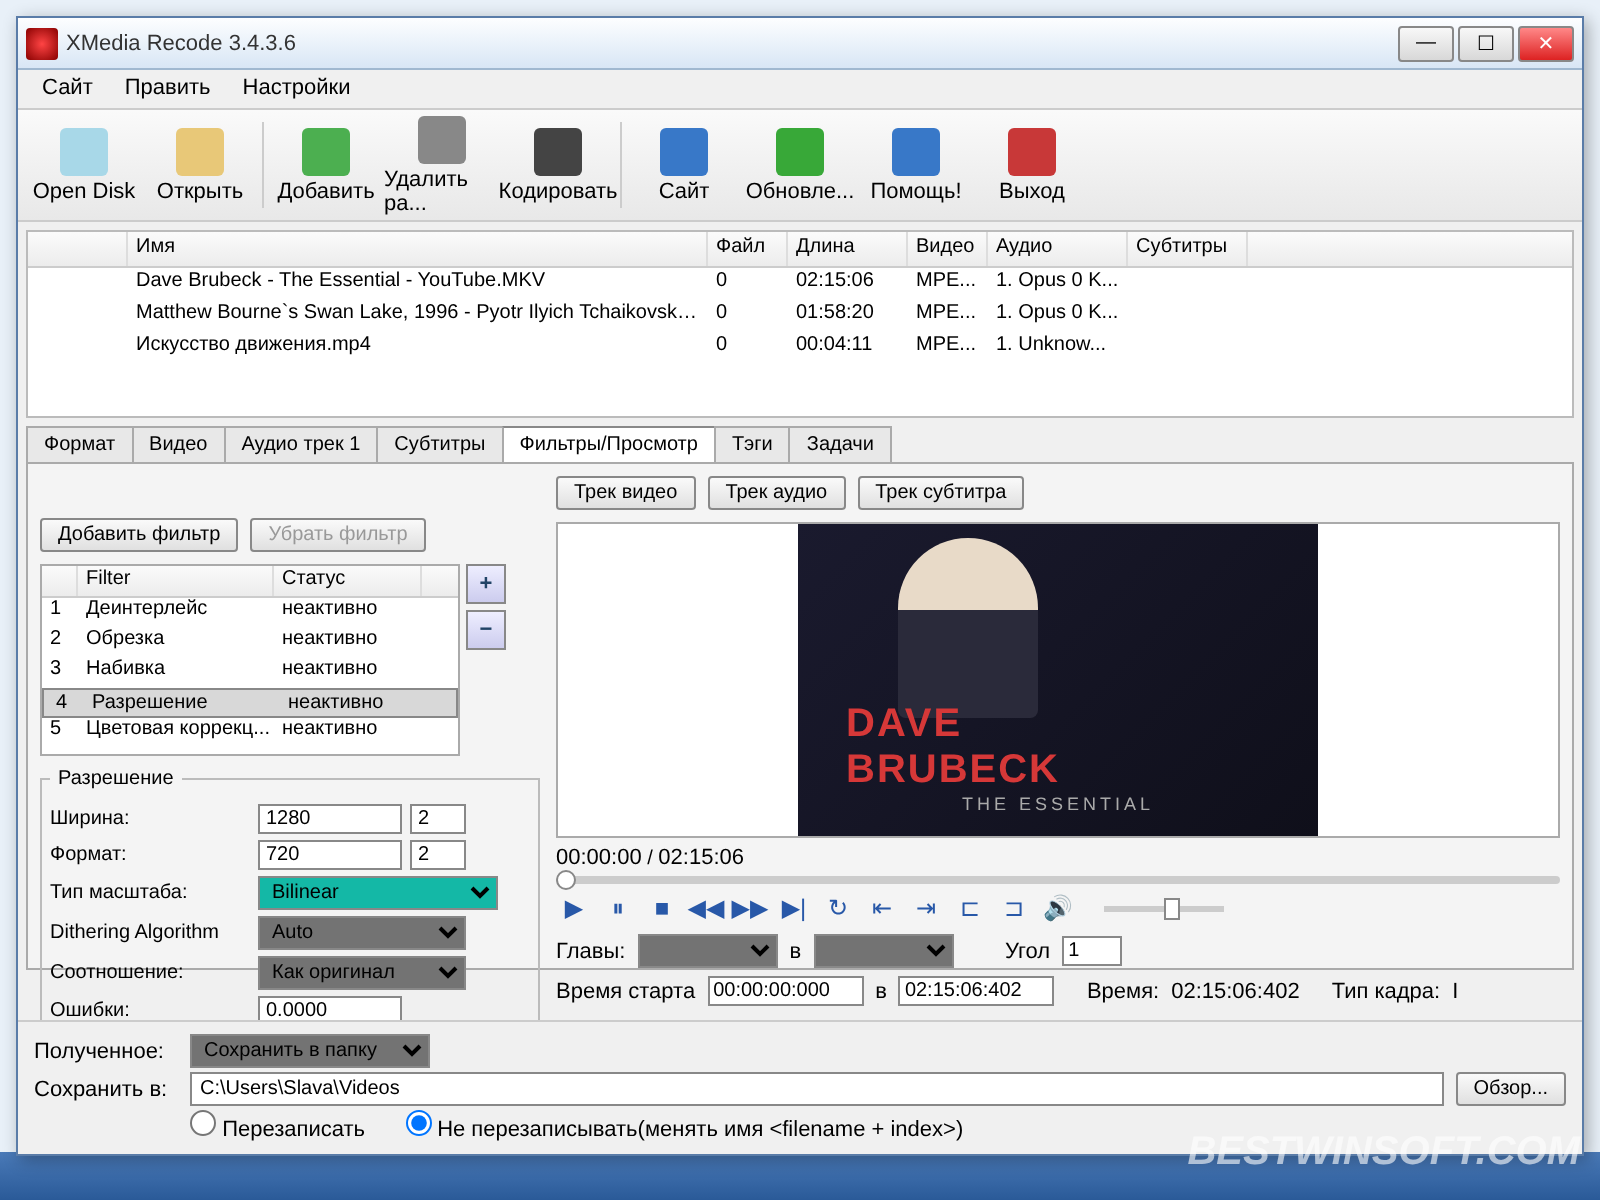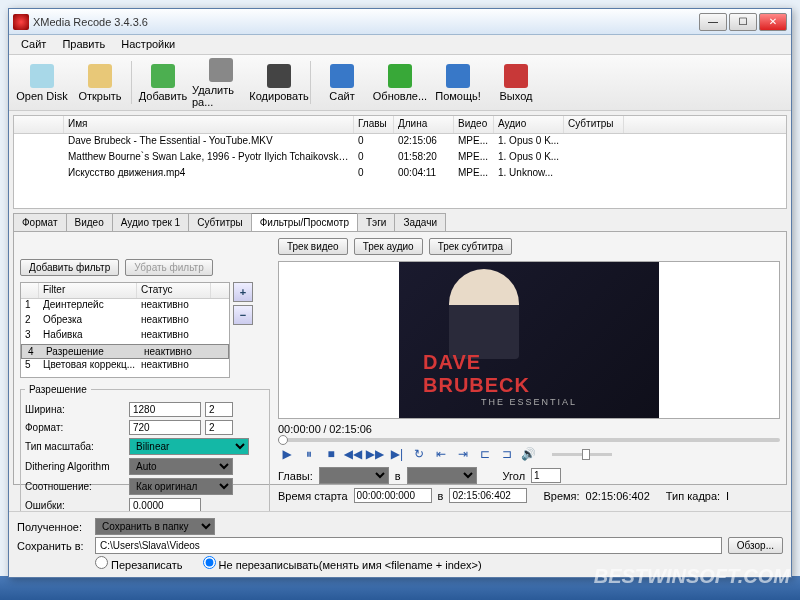--- a/index.html
+++ b/index.html
@@ -128,21 +128,21 @@
       <div class="tbtn">
         <div class="icon" style="background: rgb(200, 56, 56);"></div>
         <div>Выход</div>
       </div>
     </div>
 
   <div class="filelist">
     <div class="flhead" id="flhead">
         <div class="flh" style="width: 50px;"></div>
         <div class="flh" style="width: 290px;">Имя</div>
-        <div class="flh" style="width: 40px;">Главы</div>
+        <div class="flh" style="width: 40px;">Файл</div>
         <div class="flh" style="width: 60px;">Длина</div>
         <div class="flh" style="width: 40px;">Видео</div>
         <div class="flh" style="width: 70px;">Аудио</div>
         <div class="flh" style="width: 60px;">Субтитры</div>
       </div>
     <div id="flbody">
         <div class="flrow">
           <div class="flc" style="width: 50px;"></div>
           <div class="flc" style="width: 290px;">Dave Brubeck - The Essential - YouTube.MKV</div>
           <div class="flc" style="width: 40px;">0</div>

